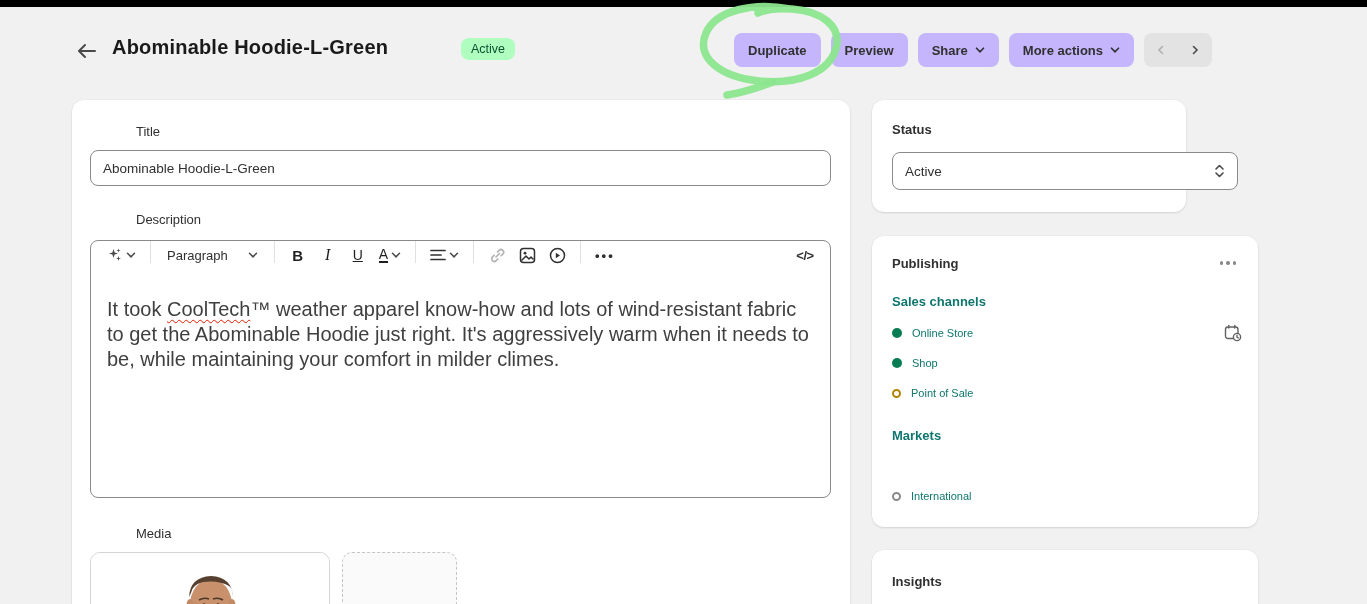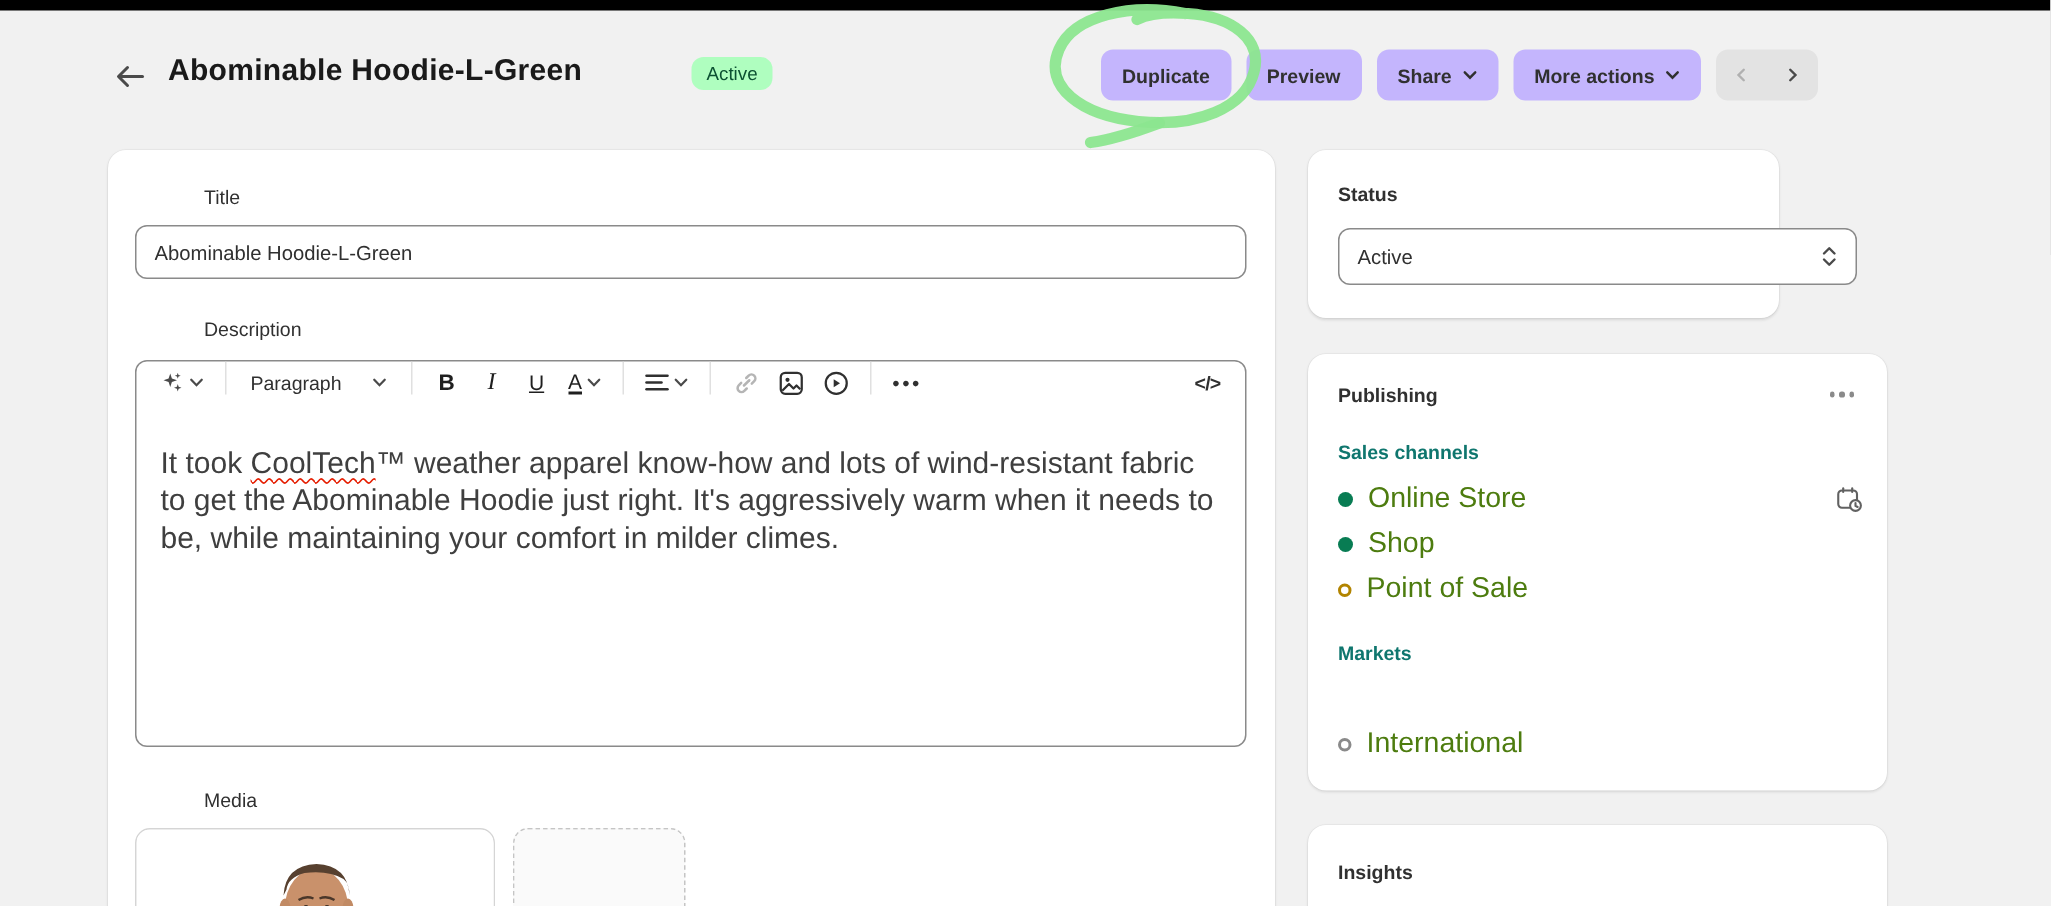--- a/index.html
+++ b/index.html
@@ -78,21 +78,21 @@
   
   .pub-menu { position:absolute; right:16px; top:16px; width:28px; height:22px; border:none; background:none;
     display:flex; align-items:center; justify-content:center; gap:3px; cursor:pointer; }
   .pub-menu i { width:3.5px; height:3.5px; border-radius:50%; background:#8a8a8a; }
   .sub-heading { font-size:13px; font-weight:600; color:#0f766e; }
   .chan-row { position:absolute; left:20px; right:16px; height:26px; display:flex; align-items:center; gap:10px; }
   .dot { width:10px; height:10px; border-radius:50%; flex:0 0 auto; }
   .dot-on   { background:#087c53; }
   .dot-amber{ border:2px solid #b28400; width:9px; height:9px; background:#fff; }
   .dot-off  { border:2px solid #8a8a8a; width:9px; height:9px; background:#fff; }
-  .chan-label { font-size:19px; color:#4d7c0f; }
+  .chan-label { font-size:11px; color:#0f766e; }
   .row-icon { margin-left:auto; color:#616161; }
 
   .ann-overlay { position:absolute; inset:0; z-index:50; pointer-events:none; }
 </style>
 </head>
 <body>
 
 <div class="frame">
 
   <div class="letterbox-top"></div>

